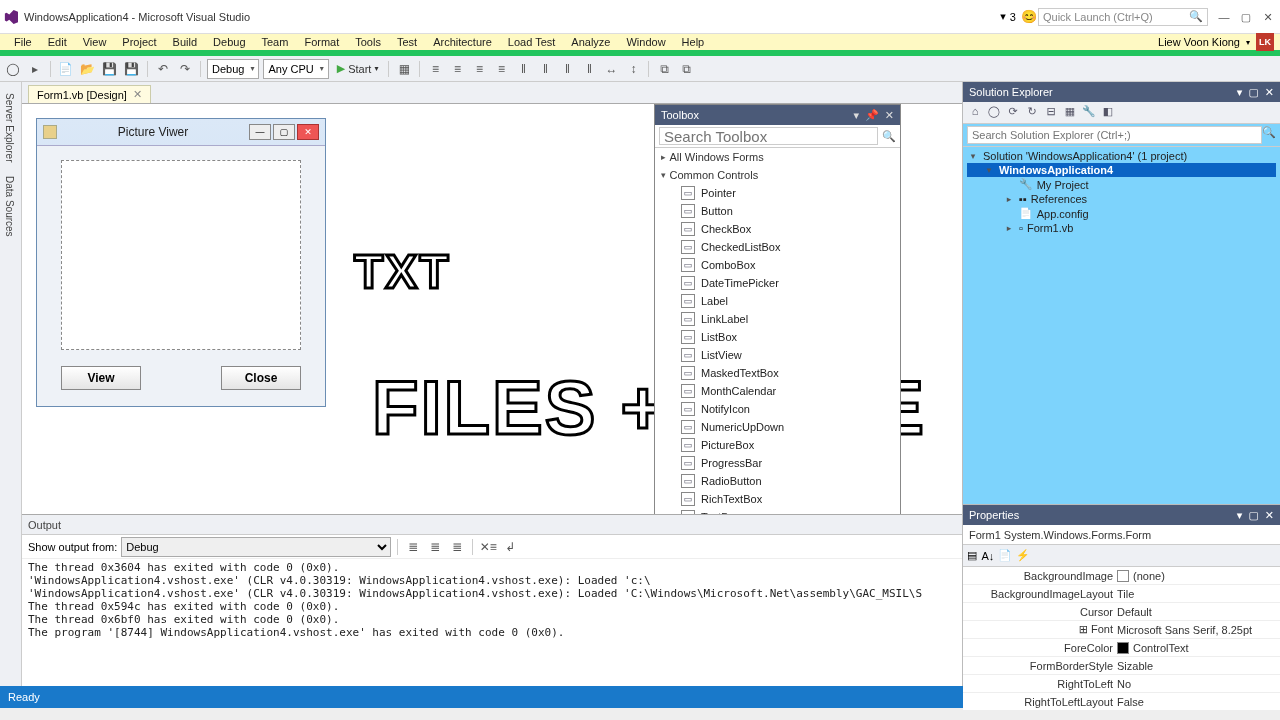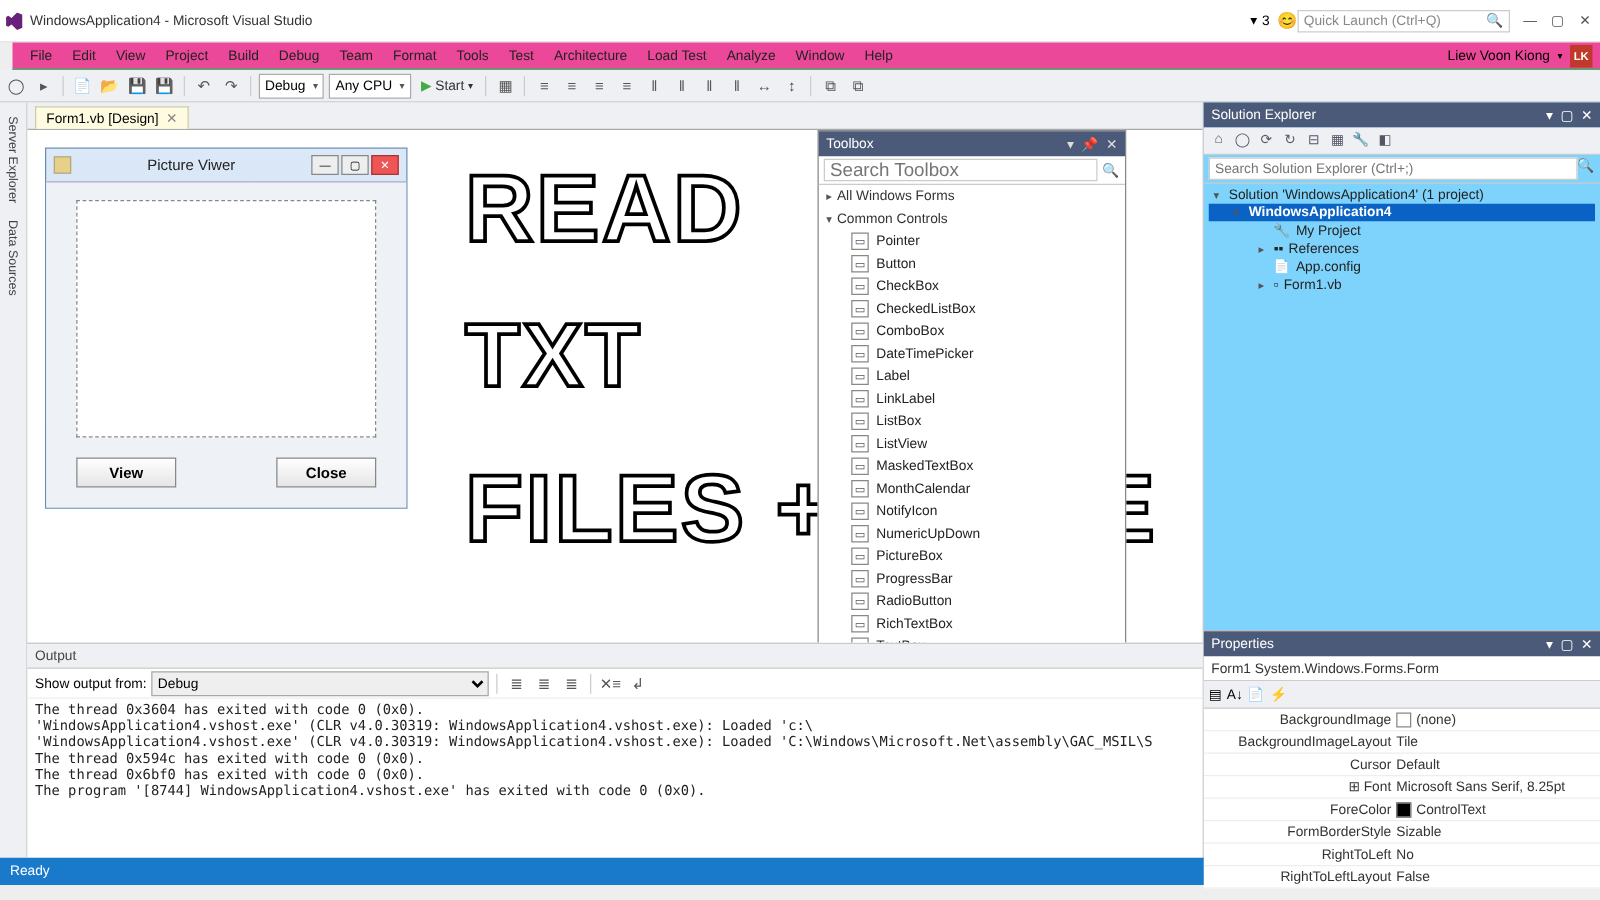--- a/index.html
+++ b/index.html
@@ -6,21 +6,21 @@
 body { width: 1280px; height: 720px; background: #eee; overflow: hidden; position: relative; }
 .title-bar { height: 34px; background: #fff; display: flex; align-items: center; padding: 12px 4px; border-bottom: 1px solid #ddd; }
 .title-bar .logo { width: 14px; height: 14px; margin-right: 6px; }
 .title-text { flex: 0 0 auto; font-size: 11px; color: #333; }
 .title-spacer { flex: 1; }
 .notif { display: flex; align-items: center; gap: 4px; margin-right: 6px; }
 .emoji { font-size: 13px; }
 .quick-launch { width: 170px; height: 18px; border: 1px solid #ccc; padding: 0 4px; font-size: 11px; color: #888; display:flex; align-items:center; justify-content:space-between;}
 .win-controls { display: flex; gap: 6px; margin-left: 8px; }
 .win-btn { width: 16px; height: 16px; text-align: center; line-height: 16px; color: #555; cursor: default; }
-.menu-bar { height: 22px; background: #ec4899; display: flex; align-items: center; padding: 0 6px; gap: 0; border-bottom: 1px solid #22c55e; margin-left: 10px; }
+.menu-bar { height: 22px; background: #fef9c3; display: flex; align-items: center; padding: 0 6px; gap: 0; border-bottom: 6px solid #22c55e; }
 .menu-item { padding: 2px 8px; color: #222; }
 .user-area { margin-left: auto; display: flex; align-items: center; gap: 6px; }
 .user-badge { width: 18px; height: 18px; background: #c0392b; color: #fff; font-size: 9px; display: flex; align-items: center; justify-content: center; font-weight: bold; }
 .toolbar { height: 26px; background: #eef0f4; display: flex; align-items: center; padding: 0 4px; gap: 4px; border-bottom: 1px solid #ccc; }
 .tb-btn { width: 18px; height: 18px; display: flex; align-items: center; justify-content: center; color: #555; font-size: 12px; }
 .tb-sep { width: 1px; height: 16px; background: #ccc; margin: 0 2px; }
 .tb-select { height: 20px; border: 1px solid #aaa; background: #fff; padding: 0 4px; display: flex; align-items: center; gap: 6px; }
 .tb-select::after { content: "▾"; font-size: 8px; color: #555; }
 .start-btn { display: flex; align-items: center; gap: 3px; color: #333; padding: 0 4px;}
 .play-icon { color: #4a4; }
@@ -38,21 +38,21 @@
 .form-title .ft-text { flex:1; text-align:center; font-size:12px; color:#222;}
 .form-ctl { display:flex; gap:2px;}
 .form-ctl span { width:22px;height:16px;border:1px solid #888;background:#eee;font-size:9px;display:flex;align-items:center;justify-content:center;}
 .form-ctl .red { background:#e55;color:#fff;border-color:#a33;}
 .form-body { background:#eef2f7; padding:14px 24px 16px; border-top:1px solid #aac;}
 .picbox { width:100%; height:190px; background:#fff; border:1px dashed #888;}
 .form-btns { display:flex; justify-content:space-between; margin-top:16px;}
 .fbtn { width:80px; height:24px; background:linear-gradient(#fff,#e5e5e5); border:1px solid #888; font-weight:bold; font-size:12px;}
 .overlay-text { position: absolute; font-family: Impact, "Arial Black", sans-serif; font-weight: 900; color: #fff; -webkit-text-stroke: 3px #000; letter-spacing: 2px; }
 .ov1 { left: 350px; top: 20px; font-size: 76px; }
-.ov2 { left: 350px; top: 140px; font-size: 72px; text-align: center; }
+.ov2 { left: 332px; top: 140px; font-size: 48px; text-align: center; }
 .ov3 { left: 350px; top: 260px; font-size: 76px; }
 .toolbox { position: absolute; left: 632px; top: 0; width: 247px; height: 492px; background: #fff; border: 1px solid #888; z-index: 5; }
 .pane-hdr { height: 20px; background: #4b5a78; color: #fff; display: flex; align-items: center; padding: 0 6px; font-size: 11px; justify-content:space-between;}
 .pane-hdr .pane-ctls { display:flex; gap:6px; color:#ddd;}
 .searchrow { display:flex; align-items:center; border-bottom:1px solid #ccc; padding:2px 4px;}
 .searchrow input { flex:1; border:1px solid #ccc; height:18px; padding:0 4px; font-size:15px;}
 .searchrow .mag { margin-left:4px; color:#555;}
 .tbx-body { height: 448px; overflow-y: auto; }
 .tbx-cat { padding: 3px 6px; color:#333; display:flex; align-items:center; gap:4px;}
 .tbx-cat::before { content:"▸"; font-size:9px; color:#555;}
@@ -201,21 +201,20 @@
         </div>
         <div class="form-body">
           <div class="picbox"></div>
           <div class="form-btns">
             <button class="fbtn">View</button>
             <button class="fbtn">Close</button>
           </div>
         </div>
       </div>
 
-      <div class="overlay-text ov1">READ</div>
       <div class="overlay-text ov2">TXT</div>
       <div class="overlay-text ov3">FILES + MORE</div>
 
       <div class="toolbox">
         <div class="pane-hdr">
           <span>Toolbox</span>
           <span class="pane-ctls">
               <span>▾</span>
               <span>📌</span>
               <span>✕</span>

